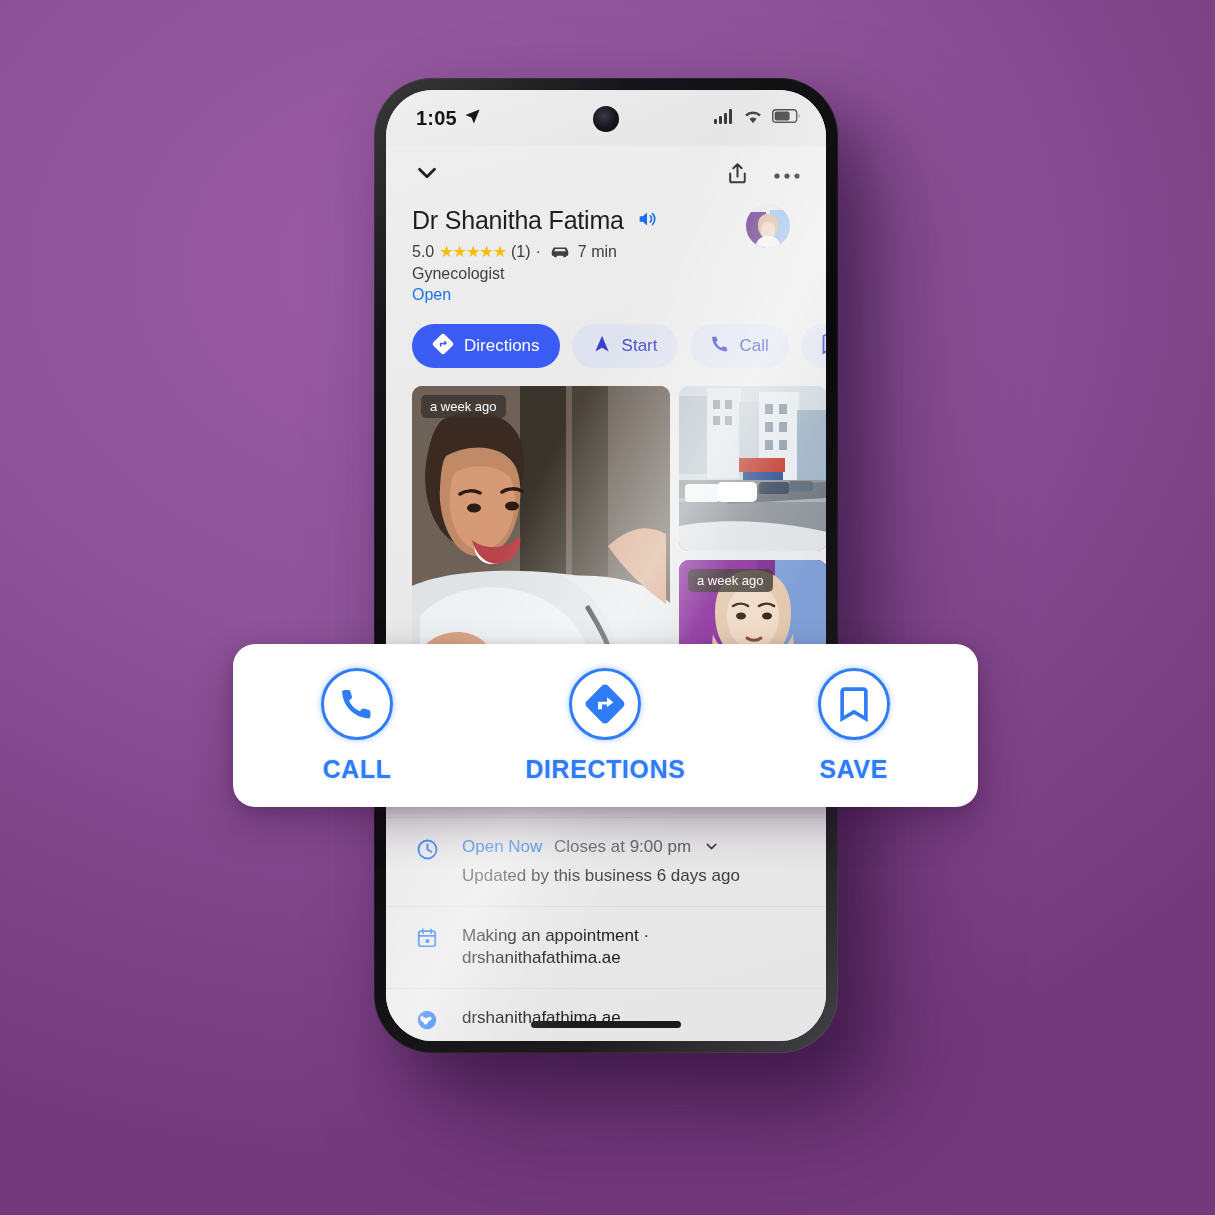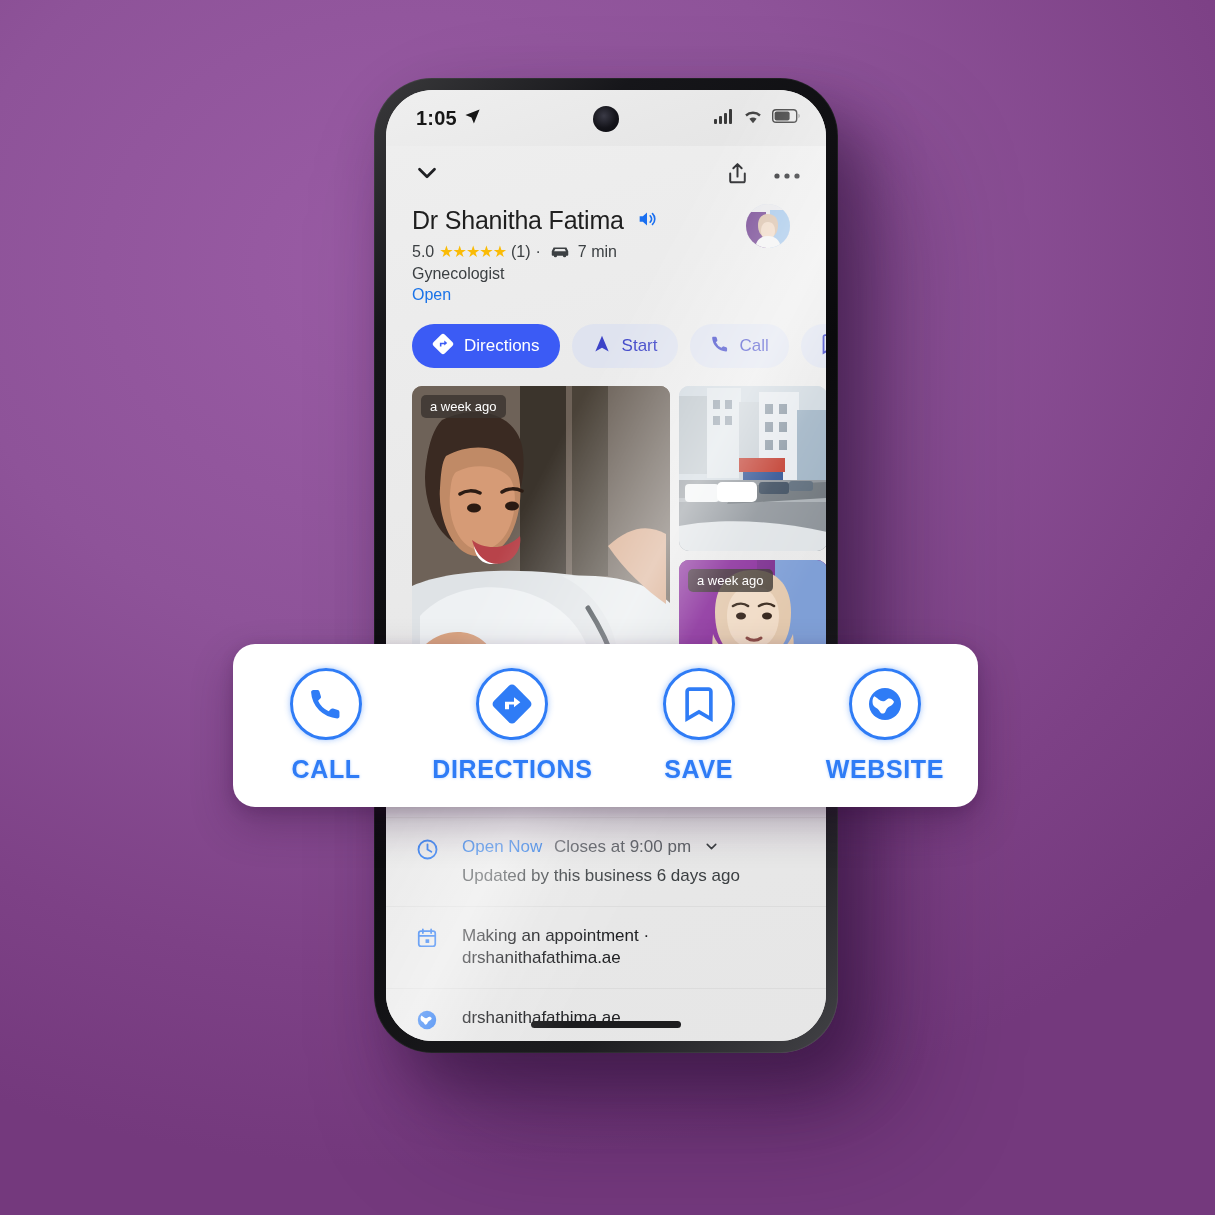--- a/index.html
+++ b/index.html
@@ -479,23 +479,14 @@
 
   <div class="ov-item">
     <span class="ov-circle">
       <svg width="32" height="38" viewBox="0 0 20 24">
           <path d="M4 2.6h12a1.5 1.5 0 0 1 1.5 1.5v17.3L10 17l-7.5 4.4V4.1A1.5 1.5 0 0 1 4 2.6z" fill="none" stroke="#2f7cf6" stroke-width="2.3"></path>
         </svg>
     </span>
     <span class="ov-label">SAVE</span>
   </div>
 
-  <div class="ov-item">
-    <span class="ov-circle">
-      <svg width="40" height="40" viewBox="0 0 24 24">
-        <circle cx="12" cy="12" r="9.6" fill="#2f7cf6"></circle>
-        <path d="M5.6 7.4c2 1 3.2 3 5.2 3 1.7 0 2.1-1.7 3.8-1.7 1.3 0 2.1.9 2.8 1.9-.6 2.1-2.5 2.5-3.8 3.6-1.3 1-1 3.1-2.7 3.5-1.7.4-2.1-1.7-3.2-2.7-1.1-1-2.6-1.4-3-2.9-.4-1.7-.2-3.8.9-4.7z" fill="#ffffff"></path>
-      </svg>
-    </span>
-    <span class="ov-label">WEBSITE</span>
-  </div>
 
 </div>
 
 </body></html>

